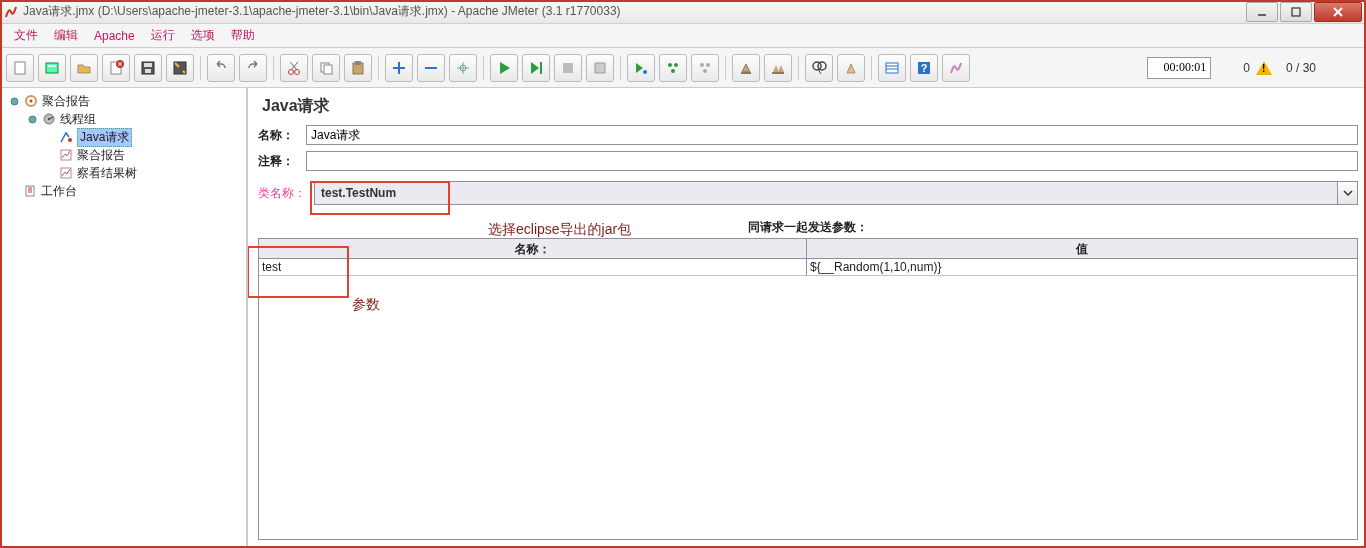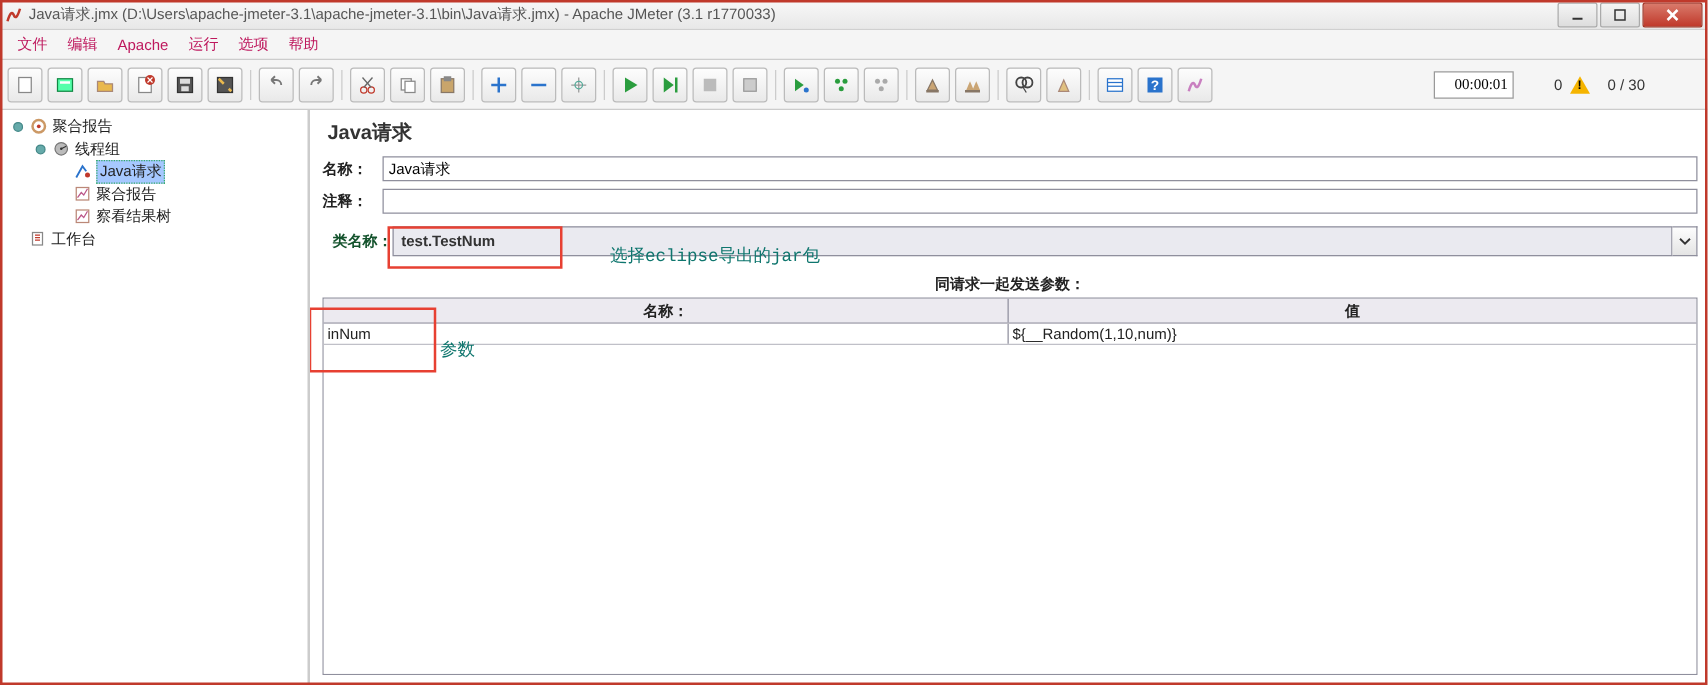--- a/index.html
+++ b/index.html
@@ -43,29 +43,29 @@
 .tree-label.selected { background:#a6c8ff; border:1px dotted #3a6; padding:0 2px; }
 
 .content { flex:1; display:flex; flex-direction:column; padding: 6px 8px 8px 10px; overflow:hidden; }
 .section-title { font-size:16px; font-weight:bold; color:#333; margin: 2px 0 8px 4px; }
 
 .form-row { display:flex; align-items:center; margin-bottom:6px; }
 .form-row .lbl { width:48px; color:#222; font-weight:bold; }
 .form-row input { flex:1; height:20px; border:1px solid #8f8f9d; padding:1px 4px; font-size:12px; background:#fff; }
 
 .combo-row { display:flex; align-items:center; margin: 4px 0 10px 0; }
-.combo-row .lbl { width:56px; font-weight:bold; color:#14532d;text-align:right; }
+.combo-row .lbl { width:56px; font-weight:normal; color:#ec4899; }
 .combo-row .combo { flex:1; display:flex; height:24px; }
 .combo-row .combo input { flex:1; height:24px; border:1px solid #8f8f9d; background:#eaeaf0; padding:1px 6px; font-weight:bold; color:#333; font-size:12px; }
 .combo-row .combo .arrow { width:20px; height:24px; border:1px solid #8f8f9d; border-left:none; background:linear-gradient(#fdfdfd,#e4e4e4); display:flex; align-items:center; justify-content:center; }
 
 .red-box1 { position:absolute; border:2px solid #e74032; pointer-events:none; }
 .content-rel { position:relative; }
 
-.annot { position:absolute; color:#0f766e; font-size:14px; font-family: Liberation Mono, monospace; }
+.annot { position:absolute; color:#7f1d1d; font-size:14px; font-family: Liberation Sans, sans-serif; margin-top: 25px; }
 
 .param-header { text-align:center; font-weight:bold; margin: 4px 0 2px 0; color:#222; }
 .param-table { border:1px solid #8f8f9d; flex:1; display:flex; flex-direction:column; min-height:0; }
 .pt-head { display:flex; height:20px; background:#eceaf0; border-bottom:1px solid #8f8f9d; }
 .pt-head .cell { text-align:center; font-weight:bold; line-height:20px; color:#222; }
 .pt-row { display:flex; height:17px; border-bottom:1px solid #c0c0c8; }
 .pt-row .cell { padding:0 3px; line-height:16px; color:#222; overflow:hidden; }
 .cell.c1 { width:548px; border-right:1px solid #8f8f9d; }
 .cell.c2 { flex:1; }
 .pt-body { flex:1; overflow:auto; background:#fff; }
@@ -409,21 +409,21 @@
 
       <div class="param-header">同请求一起发送参数：</div>
 
       <div class="param-table">
         <div class="pt-head">
           <div class="cell c1">名称：</div>
           <div class="cell c2">值</div>
         </div>
         <div class="pt-body">
           <div class="pt-row">
-            <div class="cell c1">inNum</div>
+            <div class="cell c1">test</div>
             <div class="cell c2">${__Random(1,10,num)}</div>
           </div>
         </div>
       </div>
 
       <div class="red-box1" style="left:-1px; top:158px; width:102px; height:52px;"></div>
       <div class="annot" style="left:104px; top:183px;">参数</div>
     </div>
   </div>
 </div>

